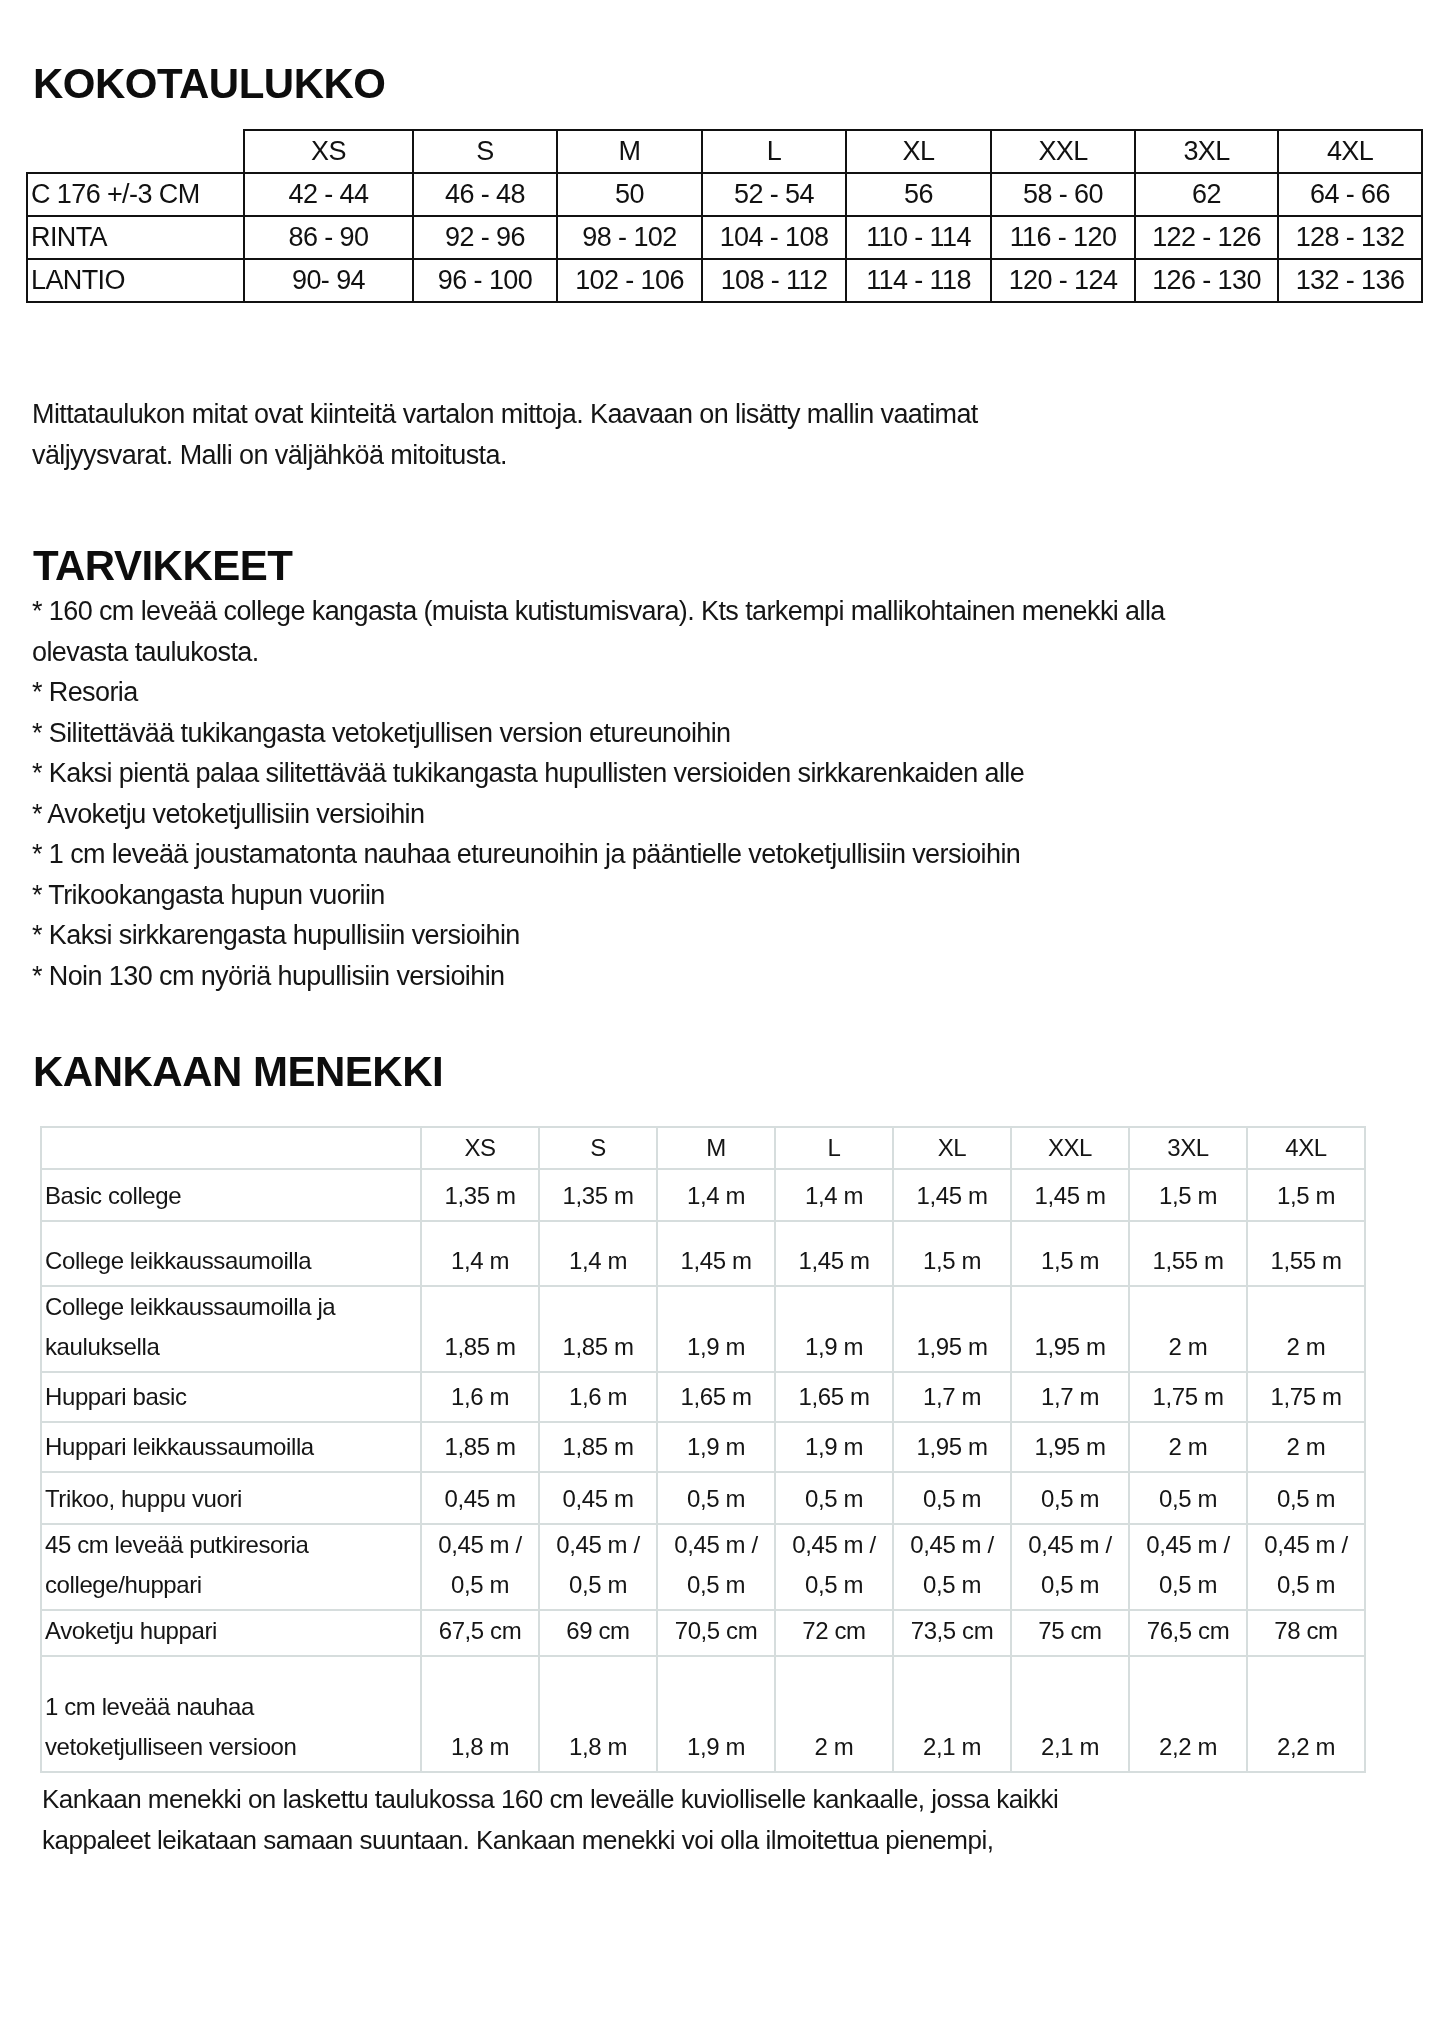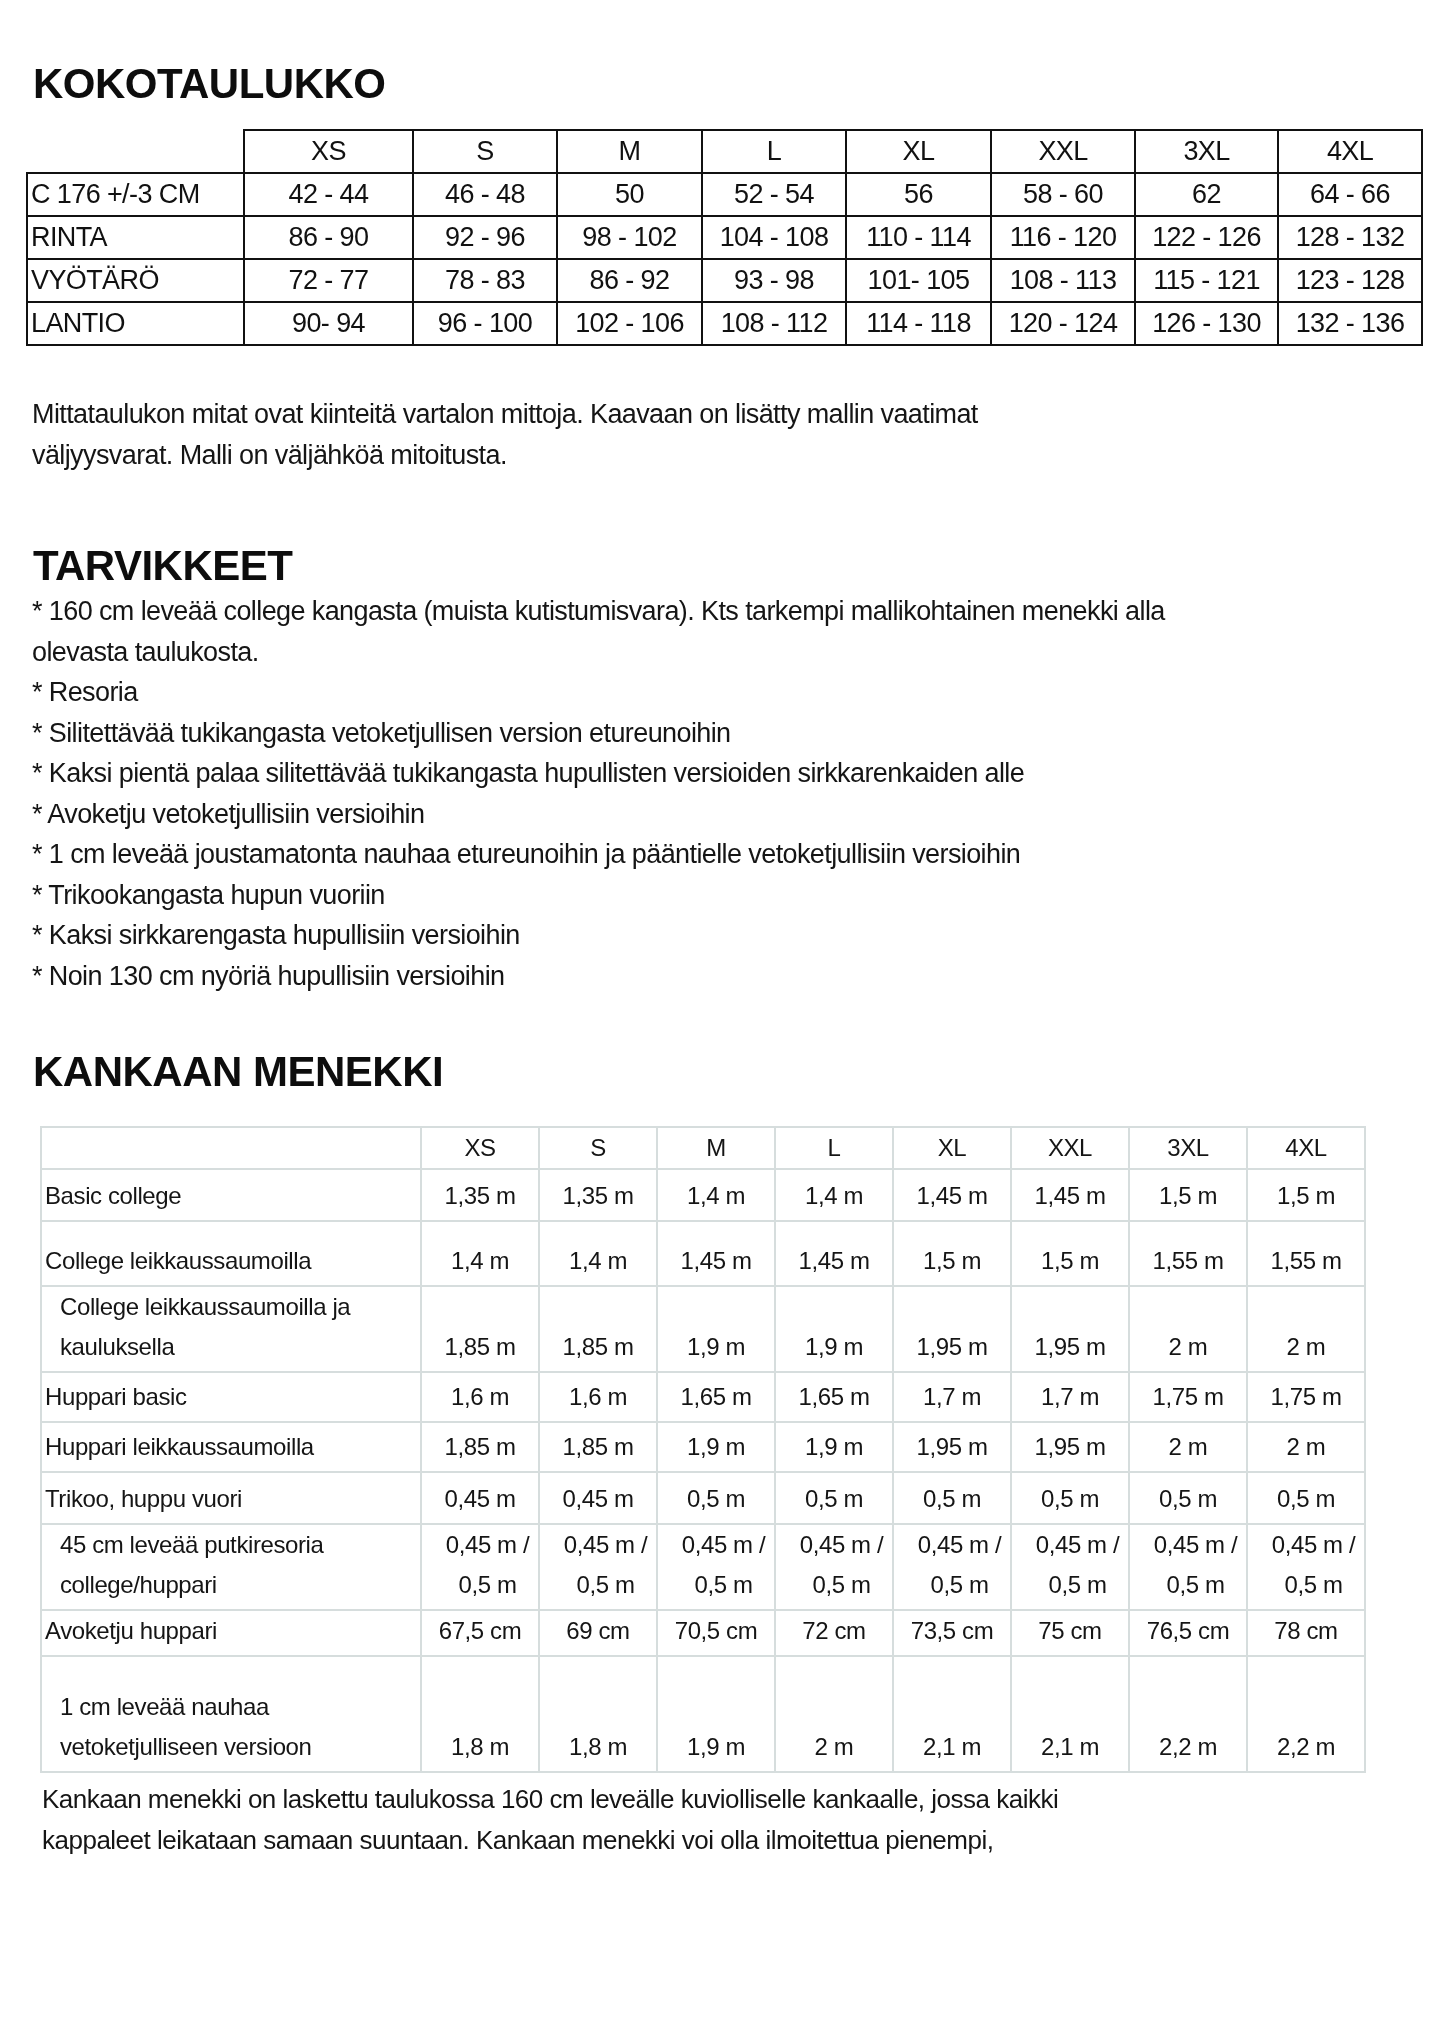--- a/index.html
+++ b/index.html
@@ -37,21 +37,21 @@
     font-size: 24px; color: #151515;
   }
   table.fabric-table td, table.fabric-table th {
     border: 2.5px solid #d6dddd; padding: 0 0 4px 0; text-align: center;
     font-weight: normal; white-space: nowrap; letter-spacing: -0.4px;
     vertical-align: bottom; line-height: 40px;
   }
   table.fabric-table td.label { text-align: left; padding-left: 3px; }
   table.fabric-table th { vertical-align: middle; padding: 0; }
   .two-line { white-space: normal !important; }
-  .two-line span { display: block; margin-left: 15px; }
+  .two-line span { display: block; }
 </style>
 </head>
 <body>
 
 <div class="abs heading" style="left:33px; top:63px;">KOKOTAULUKKO</div>
 
 <table class="size-table">
   <colgroup>
     <col style="width:217px">
     <col style="width:169px">
@@ -93,31 +93,20 @@
         <td>86 - 90</td>
         <td>92 - 96</td>
         <td>98 - 102</td>
         <td>104 - 108</td>
         <td>110 - 114</td>
         <td>116 - 120</td>
         <td>122 - 126</td>
         <td>128 - 132</td>
       </tr>
       <tr>
-        <td class="label">VYÖTÄRÖ</td>
-        <td>72 - 77</td>
-        <td>78 - 83</td>
-        <td>86 - 92</td>
-        <td>93 - 98</td>
-        <td>101- 105</td>
-        <td>108 - 113</td>
-        <td>115 - 121</td>
-        <td>123 - 128</td>
-      </tr>
-      <tr>
         <td class="label">LANTIO</td>
         <td>90- 94</td>
         <td>96 - 100</td>
         <td>102 - 106</td>
         <td>108 - 112</td>
         <td>114 - 118</td>
         <td>120 - 124</td>
         <td>126 - 130</td>
         <td>132 - 136</td>
       </tr>

